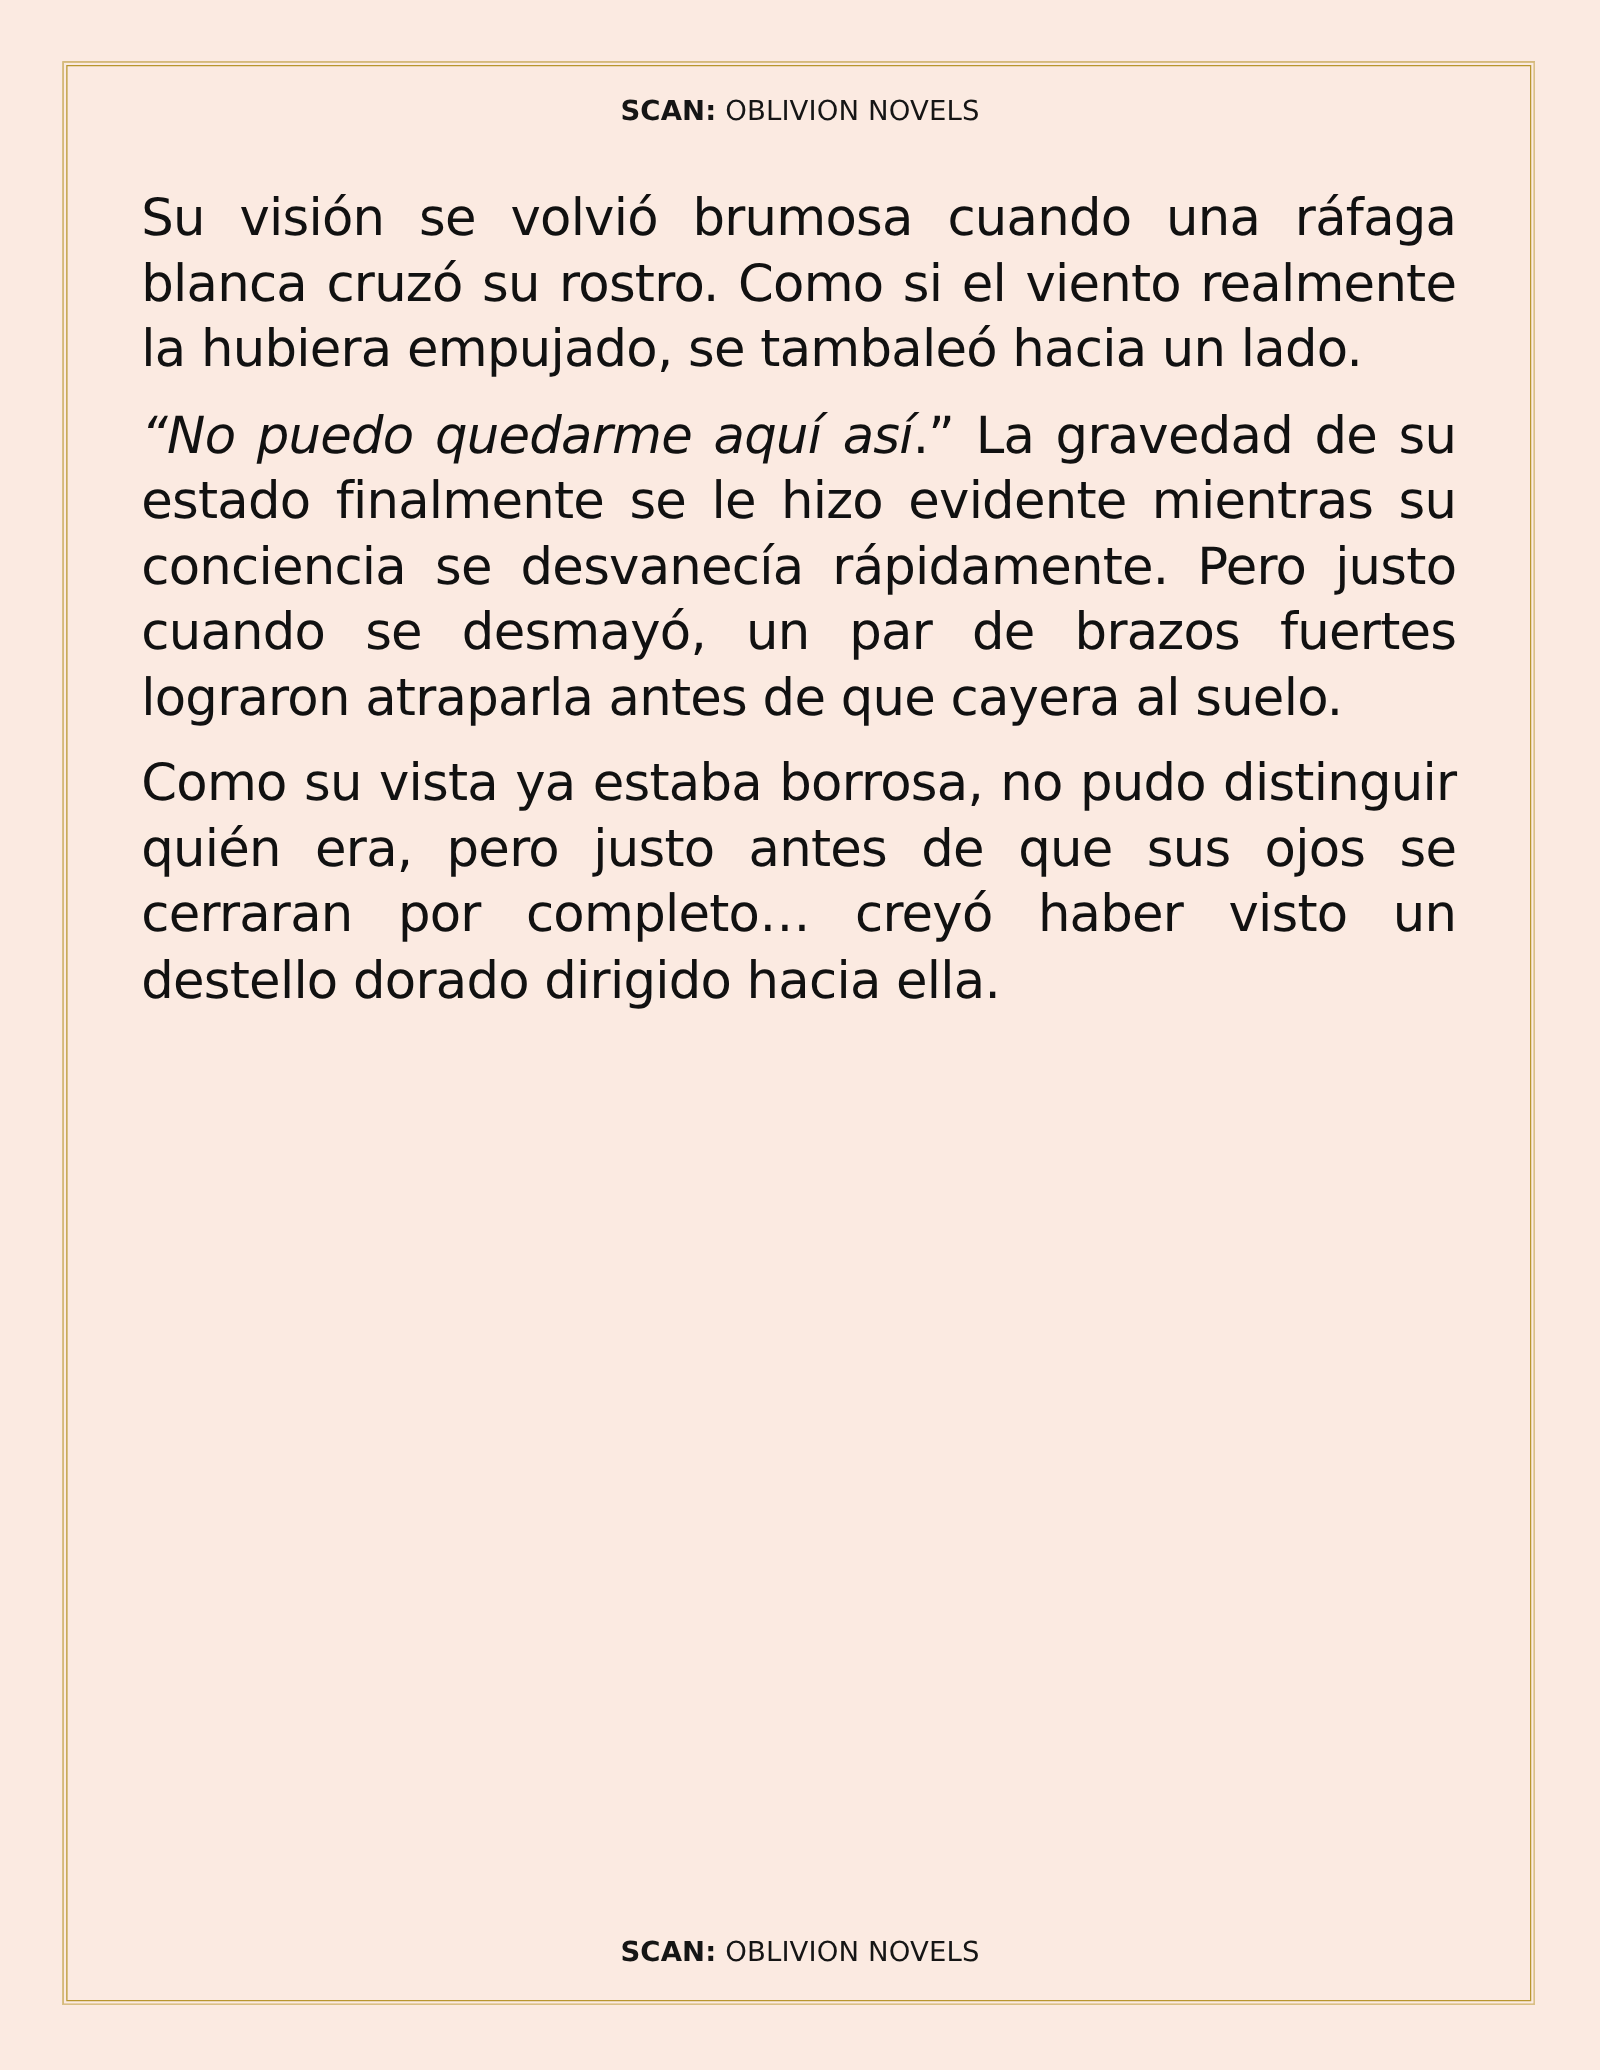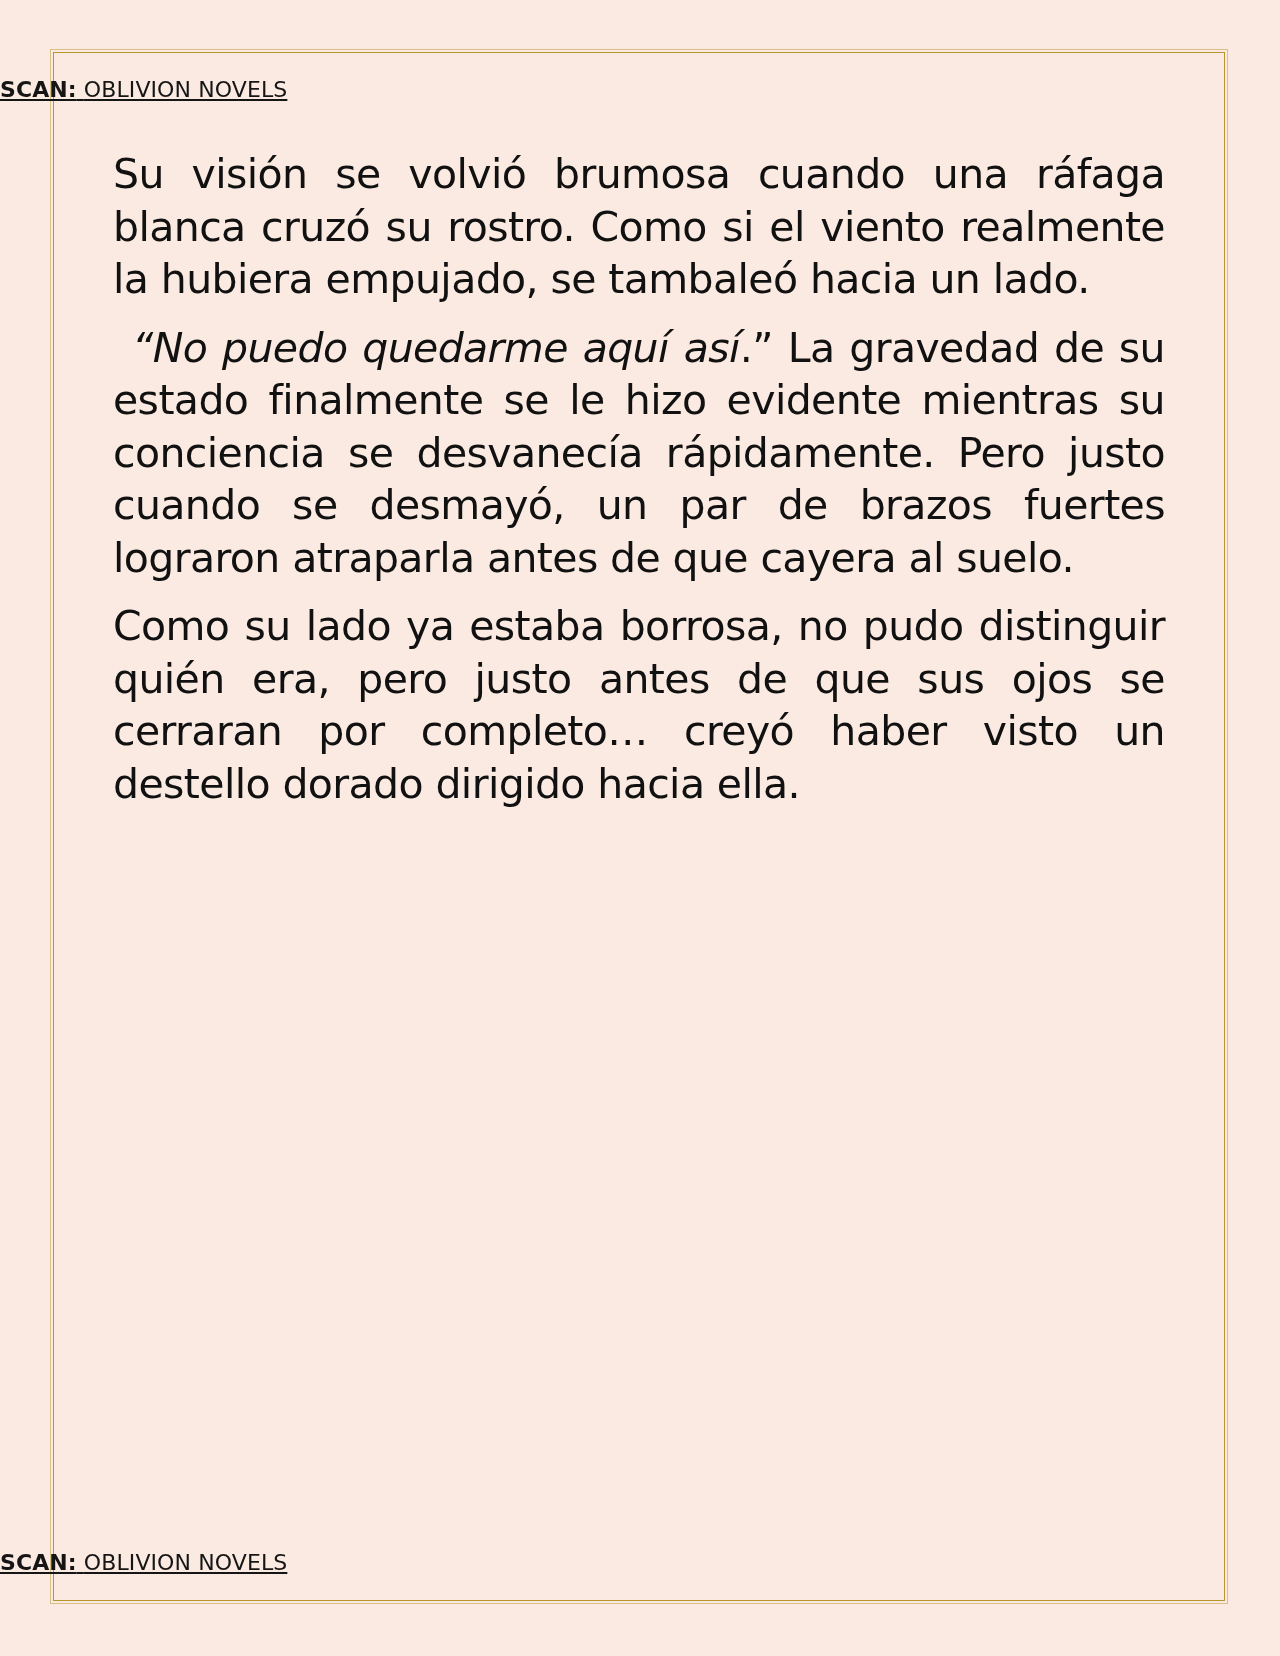--- a/index.html
+++ b/index.html
@@ -23,26 +23,25 @@
       height: 1555px;
       box-sizing: border-box;
       border: 4px double #b8962e;
       outline: 1px solid #d9bf85;
       outline-offset: -1px;
     }
     .running-head {
       position: absolute;
       left: 0;
       right: 0;
-      text-align: left;
+      text-align: center;
       font-size: 22px;
       letter-spacing: 0.1px;
       color: #151515;
       line-height: 1;
-      text-decoration: underline;
     }
     .running-head.top { top: 79px; }
     .running-head.bottom { top: 1552px; }
     .running-head .label { font-weight: bold; }
     .running-head .value { font-weight: normal; }
 
     .body-text {
       position: absolute;
       left: 113px;
       top: 148px;
@@ -51,35 +50,34 @@
       line-height: 52.5px;
       text-align: justify;
       text-align-last: left;
       letter-spacing: -0.6px;
     }
     .body-text p {
       margin: 0 0 16px 0;
     }
     .body-text em {
       font-style: italic;
-      margin-left: 19px;
     }
   </style>
 </head>
 <body>
 
 <div class="page-frame"></div>
 
 <div class="running-head top">
   <span class="label">SCAN:</span>
   <span class="value">OBLIVION NOVELS</span>
 </div>
 
 <div class="body-text">
   <p>Su visión se volvió brumosa cuando una ráfaga blanca cruzó su rostro. Como si el viento realmente la hubiera empujado, se tambaleó hacia un lado.</p>
   <p><em>“No puedo quedarme aquí así</em><span>.”</span><span> La gravedad de su estado finalmente se le hizo evidente mientras su conciencia se desvanecía rápidamente. Pero justo cuando se desmayó, un par de brazos fuertes lograron atraparla antes de que cayera al suelo.</span></p>
-  <p>Como su lado ya estaba borrosa, no pudo distinguir quién era, pero justo antes de que sus ojos se cerraran por completo… creyó haber visto un destello dorado dirigido hacia ella.</p>
+  <p>Como su vista ya estaba borrosa, no pudo distinguir quién era, pero justo antes de que sus ojos se cerraran por completo… creyó haber visto un destello dorado dirigido hacia ella.</p>
 </div>
 
 <div class="running-head bottom">
   <span class="label">SCAN:</span>
   <span class="value">OBLIVION NOVELS</span>
 </div>
 
 </body></html>

